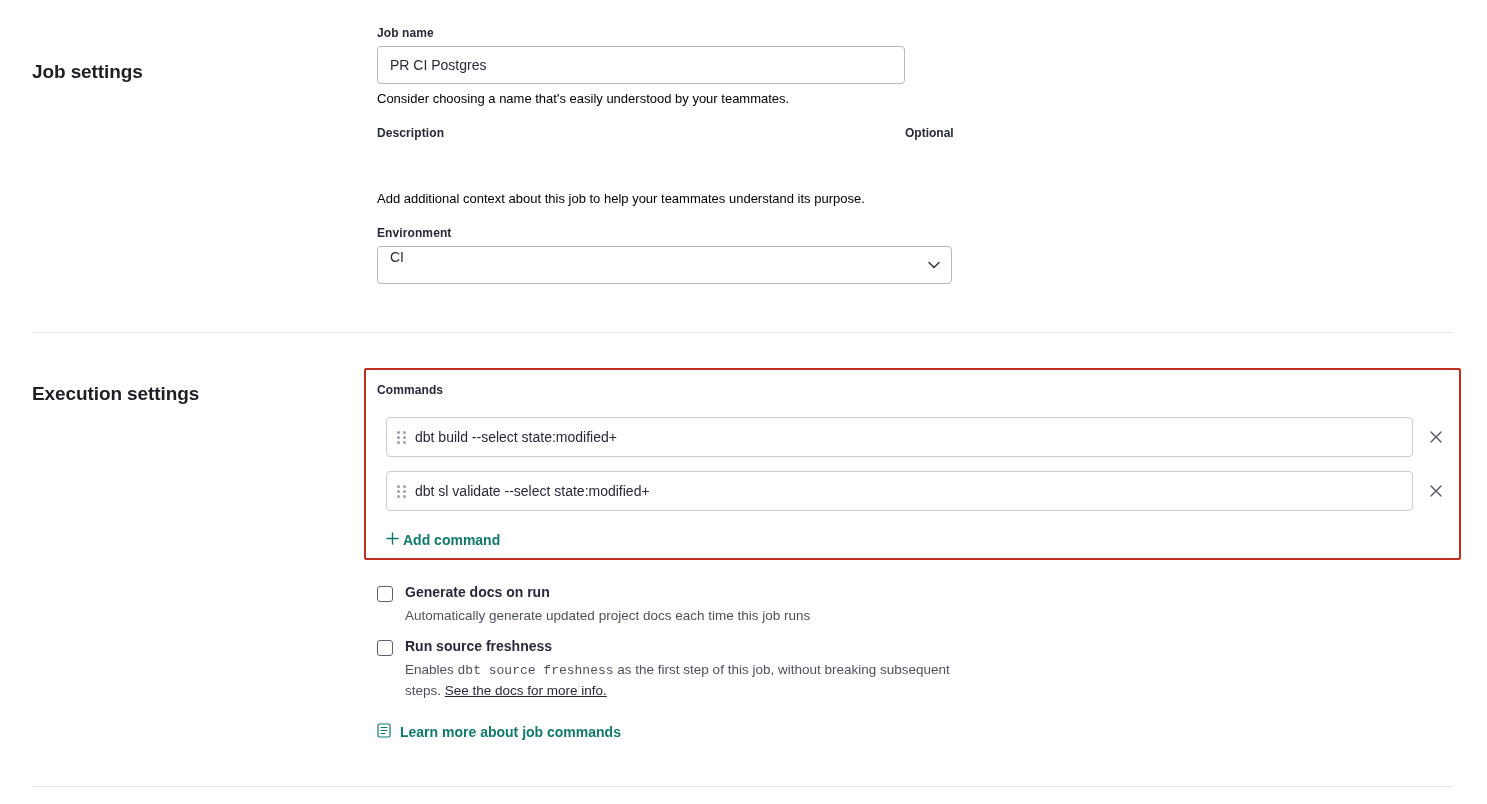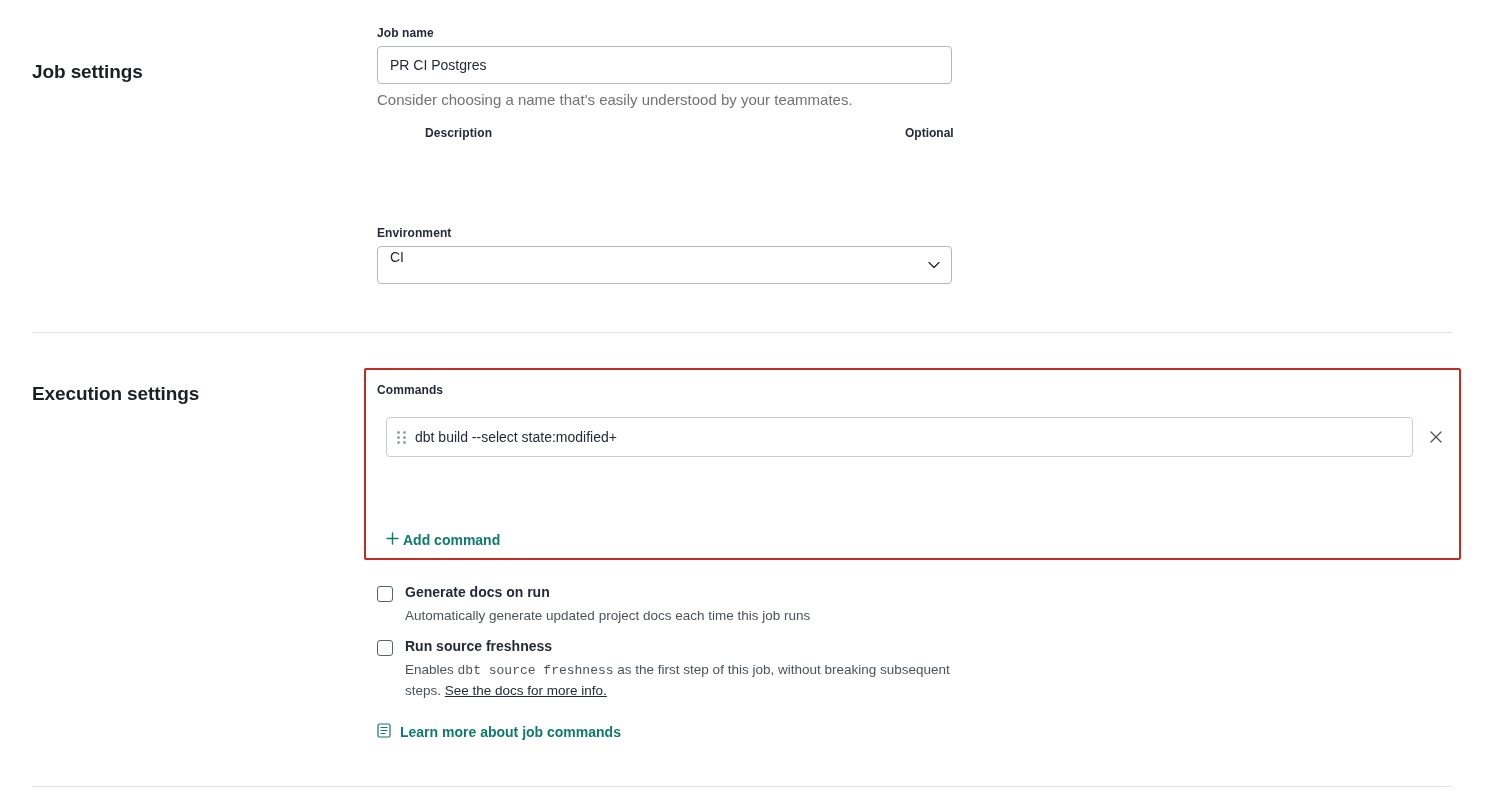--- a/index.html
+++ b/index.html
@@ -34,26 +34,26 @@
     font-weight: bold;
     color: #262a38;
     letter-spacing: 0.1px;
   }
   .optional-label {
     font-size: 12px;
     font-weight: bold;
     color: #262a38;
   }
   .helper-text {
-    font-size: 15px;
-    color: #737373;
+    font-size: 13px;
+    color: #000000;
   }
 
   .text-input {
-    width: 575px;
+    width: 528px;
     height: 38px;
     border: 1px solid #b3b8c3;
     border-radius: 4px;
     background: #ffffff;
     font-family: "Liberation Sans", sans-serif;
     font-size: 14px;
     color: #262a38;
     padding: 0 12px;
     outline: none;
   }
@@ -234,22 +234,23 @@
 <body>
 
 <div class="page">
 
   <div id="job-settings-title" class="section-title">Job settings</div>
 
   <div style="position:absolute;left:377px;top:26px;" class="field-label">Job name</div>
   <input class="text-input" style="position: absolute; left: 377px; top: 46px;" value="PR CI Postgres">
   <div style="position:absolute;left:377px;top:91px;" class="helper-text">Consider choosing a name that's easily understood by your teammates.</div>
 
-  <div style="position:absolute;left:377px;top:126px;margin-left:48px;" class="field-label">Description</div>
+  <div style="position:absolute;left:377px;top:126px;" class="field-label">Description</div>
   <div style="position:absolute;left:905px;top:126px;width:48px;text-align:right;" class="optional-label">Optional</div>
+  <div style="position:absolute;left:377px;top:191px;" class="helper-text">Add additional context about this job to help your teammates understand its purpose.</div>
 
   <div style="position:absolute;left:377px;top:226px;" class="field-label">Environment</div>
   <div class="select-wrap" style="position:absolute;left:377px;top:246px;">
     <select class="select-input">
       <option>CI</option>
     </select>
     <span class="chevron">
       <svg width="12" height="8" viewBox="0 0 12 8">
           <path d="M1 1.5 L6 6.5 L11 1.5" fill="none" stroke="#262a38" stroke-width="1.3" stroke-linecap="round" stroke-linejoin="round"></path>
         </svg>
@@ -278,20 +279,40 @@
       </span>
       <input class="command-input" value="dbt build --select state:modified+" style="">
     </div>
     <button class="remove-btn">
       <svg width="14" height="14" viewBox="0 0 14 14">
           <path d="M2 2 L12 12 M12 2 L2 12" stroke="#4c515c" stroke-width="1.3" stroke-linecap="round"></path>
         </svg>
     </button>
   </div>
 
+  <div class="command-row" style="left:386px;top:471px;">
+    <div class="command-input-wrap">
+      <span class="drag-handle">
+        <span class="drag-dots">
+            <i></i>
+            <i></i>
+            <i></i>
+            <i></i>
+            <i></i>
+            <i></i>
+          </span>
+      </span>
+      <input class="command-input" value="dbt sl validate --select state:modified+" style="">
+    </div>
+    <button class="remove-btn">
+      <svg width="14" height="14" viewBox="0 0 14 14">
+          <path d="M2 2 L12 12 M12 2 L2 12" stroke="#4c515c" stroke-width="1.3" stroke-linecap="round"></path>
+        </svg>
+    </button>
+  </div>
 
   <div class="add-command">
     <span class="plus">
       <svg width="13" height="13" viewBox="0 0 13 13">
           <path d="M6.5 1 L6.5 12 M1 6.5 L12 6.5" stroke="#0f7a6c" stroke-width="1.4" stroke-linecap="round"></path>
         </svg>
     </span>
     <span>Add command</span>
   </div>
 

